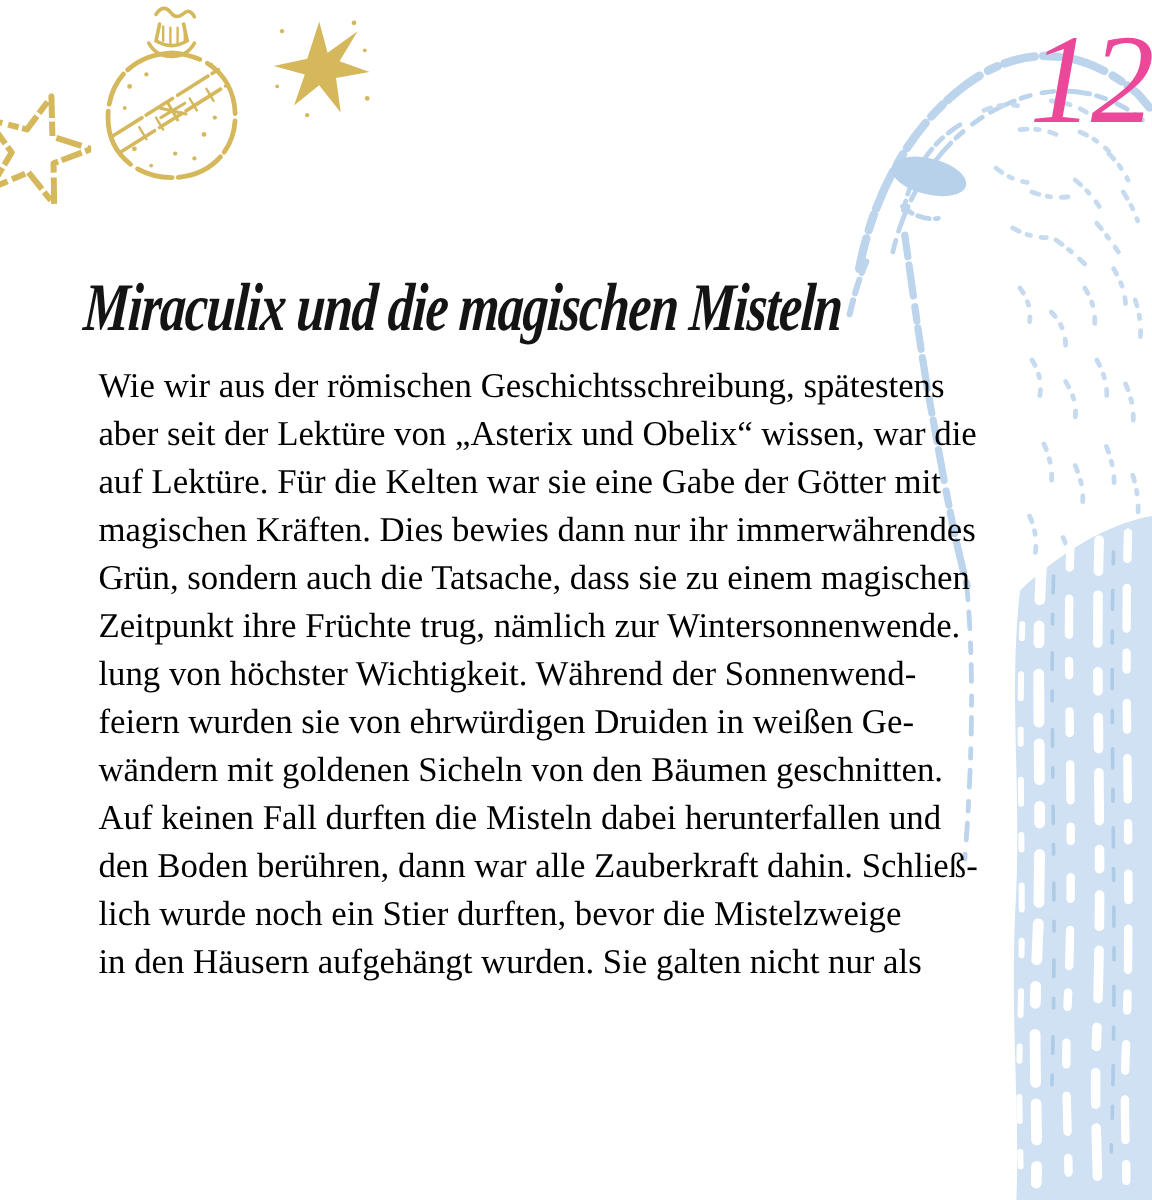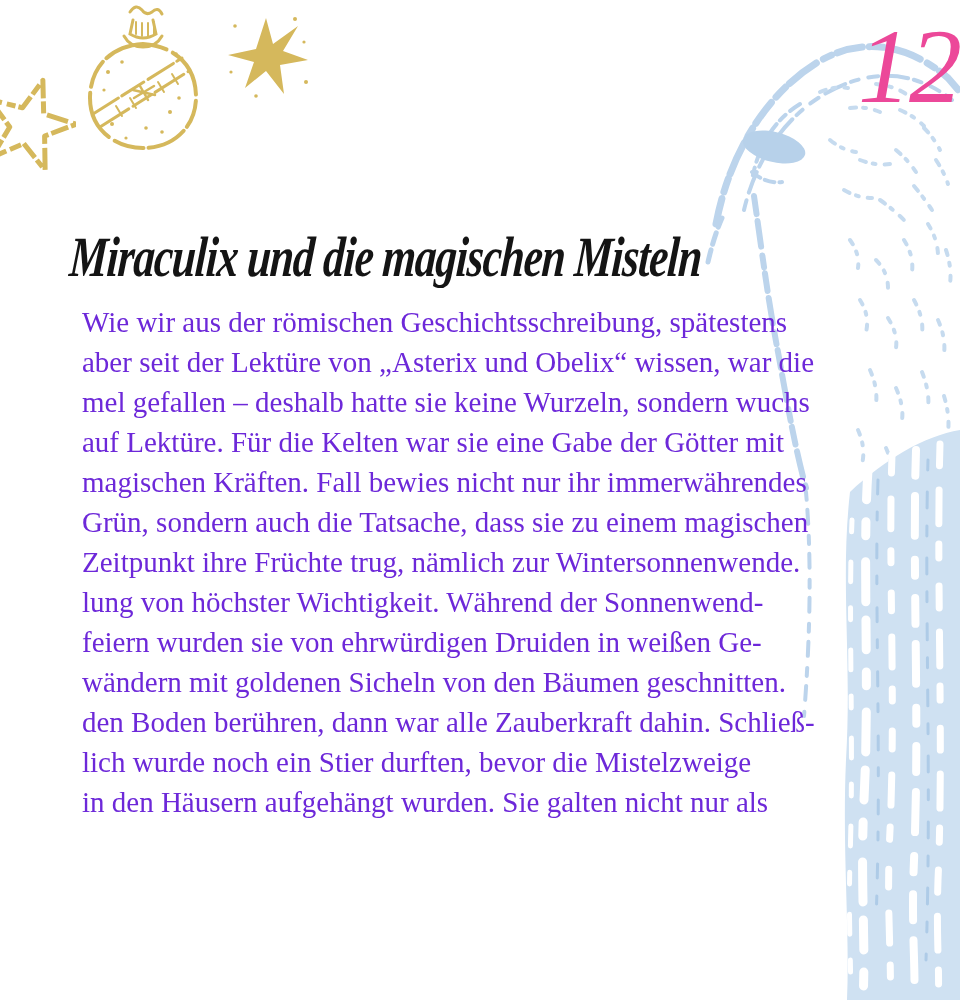--- a/index.html
+++ b/index.html
@@ -14,21 +14,21 @@
     letter-spacing:-2px;z-index:3;
   }
   .title{
     position:absolute;left:72px;top:196px;z-index:3;white-space:nowrap;
     font-style:italic;font-weight:bold;font-size:43px;color:#141414;
     letter-spacing:-1px;transform:scaleY(1.32) skewX(-5deg);
     transform-origin:left top;
   }
   .bodytext{
     position:absolute;left:82px;top:302px;width:812px;z-index:3;
-    font-size:29px;line-height:40px;color:#6d28d9;
+    font-size:29px;line-height:40px;color:#000000;
   }
   .bodytext .line{white-space:nowrap;}
 </style>
 </head>
 <body>
 
 <div class="page">
 
   <svg class="art" style="left:700px;top:0;z-index:1;" width="260" height="1000" viewBox="0 0 260 1000">
 
@@ -137,26 +137,26 @@
     </g>
   </svg>
 
   <div class="chapter-num">12</div>
 
   <h1 class="title">Miraculix und die magischen Misteln</h1>
 
   <div class="bodytext">
     <div class="line">Wie wir aus der römischen Geschichtsschreibung, spätestens</div>
     <div class="line">aber seit der Lektüre von „Asterix und Obelix“ wissen, war die</div>
-    <div class="line">mel gefallen – deshalb hatte sie keine Wurzeln, sondern wuchs</div>
     <div class="line">auf Lektüre. Für die Kelten war sie eine Gabe der Götter mit</div>
-    <div class="line">magischen Kräften. Fall bewies nicht nur ihr immerwährendes</div>
+    <div class="line">magischen Kräften. Dies bewies dann nur ihr immerwährendes</div>
     <div class="line">Grün, sondern auch die Tatsache, dass sie zu einem magischen</div>
     <div class="line">Zeitpunkt ihre Früchte trug, nämlich zur Wintersonnenwende.</div>
     <div class="line">lung von höchster Wichtigkeit. Während der Sonnenwend-</div>
     <div class="line">feiern wurden sie von ehrwürdigen Druiden in weißen Ge-</div>
     <div class="line">wändern mit goldenen Sicheln von den Bäumen geschnitten.</div>
+    <div class="line">Auf keinen Fall durften die Misteln dabei herunterfallen und</div>
     <div class="line">den Boden berühren, dann war alle Zauberkraft dahin. Schließ-</div>
     <div class="line">lich wurde noch ein Stier durften, bevor die Mistelzweige</div>
     <div class="line">in den Häusern aufgehängt wurden. Sie galten nicht nur als</div>
   </div>
 
 </div>
 
 </body></html>

